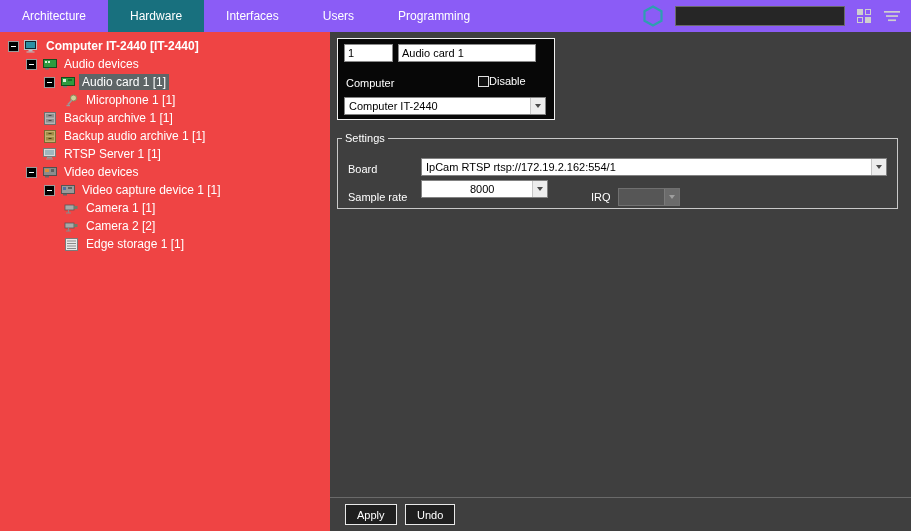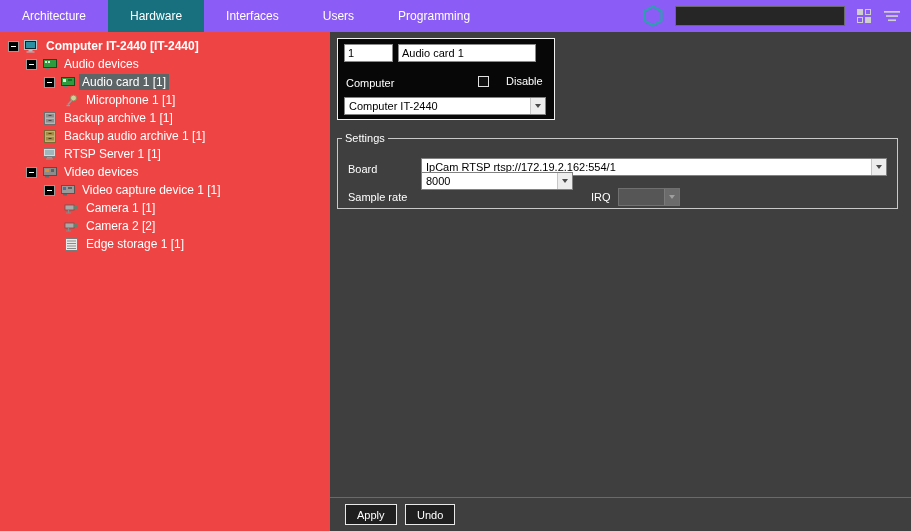--- a/index.html
+++ b/index.html
@@ -31,39 +31,39 @@
   .tree-row.selected .lbl { background:#5e6567; }
 
   
   .content { position:absolute; left:330px; top:32px; right:0; bottom:0; background:#3f3f3f; }
 
   .idbox { position:absolute; left:7px; top:6px; width:218px; height:82px; background:#070707; border:1px solid #f0f0f0; }
   .txtin { position:absolute; background:#fff; border:1px solid #8a8a8a; font-size:11px; padding:0 3px; color:#000; font-family:inherit; }
   .id-input { left:6px; top:5px; width:49px; height:18px; }
   .name-input { left:60px; top:5px; width:138px; height:18px; }
   .computer-label { position:absolute; left:8px; top:38px; font-size:11px; }
-  .disable-wrap { position:absolute; left:140px; top:36px; display:flex; align-items:center; gap:17px; }
+  .disable-wrap { position:absolute; left:140px; top:36px; display:flex; align-items:center; gap:0; }
   .checkbox { width:11px; height:11px; border:1px solid #e0e0e0; background:#101010; cursor:pointer; flex:none; }
   .disable-label { font-size:11px; }
   .computer-combo { position:absolute; left:6px; top:58px; width:202px; }
 
   .combo { height:18px; background:#fff; border:1px solid #828282; display:flex; align-items:center; font-size:11px; color:#000; cursor:pointer; }
   .combo-val { flex:1; padding:0 4px; overflow:hidden; white-space:nowrap; }
   .combo-arrow { width:15px; align-self:stretch; display:flex; align-items:center; justify-content:center; background:#ededed; border-left:1px solid #c6c6c6; }
   .combo-arrow::after { content:""; border-left:3.5px solid transparent; border-right:3.5px solid transparent; border-top:4px solid #4a4a4a; }
   .combo.disabled { background:#565656; border-color:#707070; }
   .combo.disabled .combo-arrow { background:#6b6b6b; border-left-color:#7a7a7a; }
   .combo.disabled .combo-arrow::after { border-top-color:#9f9f9f; }
 
   .settings { position:absolute; left:7px; top:100px; width:561px; height:77px; border:1px solid #c9c9c9; background:transparent; }
   .settings legend { font-size:11px; color:#fff; margin-left:4px; padding:0 3px; }
   .board-label { position:absolute; left:10px; top:19px; font-size:11px; }
   .board-combo { position:absolute; left:83px; top:14px; width:466px; }
   .sample-label { position:absolute; left:10px; top:47px; font-size:11px; }
-  .sample-combo { position:absolute; left:83px; top:28px; width:152px; }
+  .sample-combo { position:absolute; left:83px; top:36px; width:127px;padding-left:44px; }
   .irq-label { position:absolute; left:253px; top:47px; font-size:11px; }
   .irq-combo { position:absolute; left:280px; top:44px; width:62px; }
 
   .btnstrip { position:absolute; left:0; right:0; bottom:0; height:34px; border-top:1px solid #6a6a6a; background:#3f3f3f; }
   .btn { position:absolute; top:6px; height:21px; background:#1f1f1f; border:1px solid #e8e8e8; color:#fff; font-size:11px; font-family:inherit; padding:0 11px; cursor:pointer; }
   .apply-btn { left:15px; }
   .undo-btn { left:75px; }
 </style>
 </head>
 <body>

